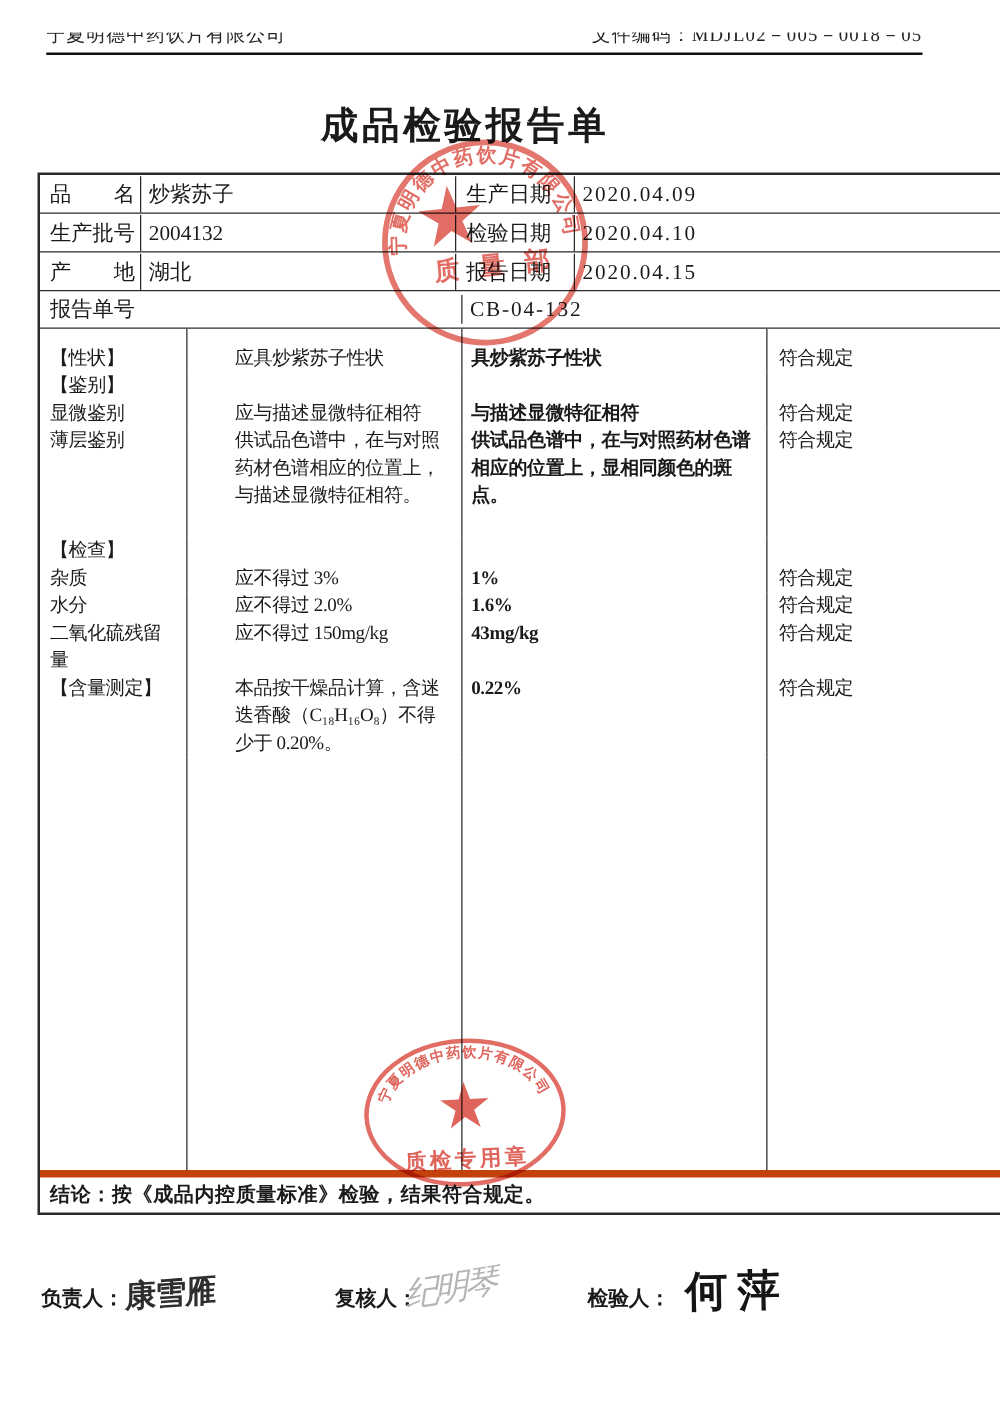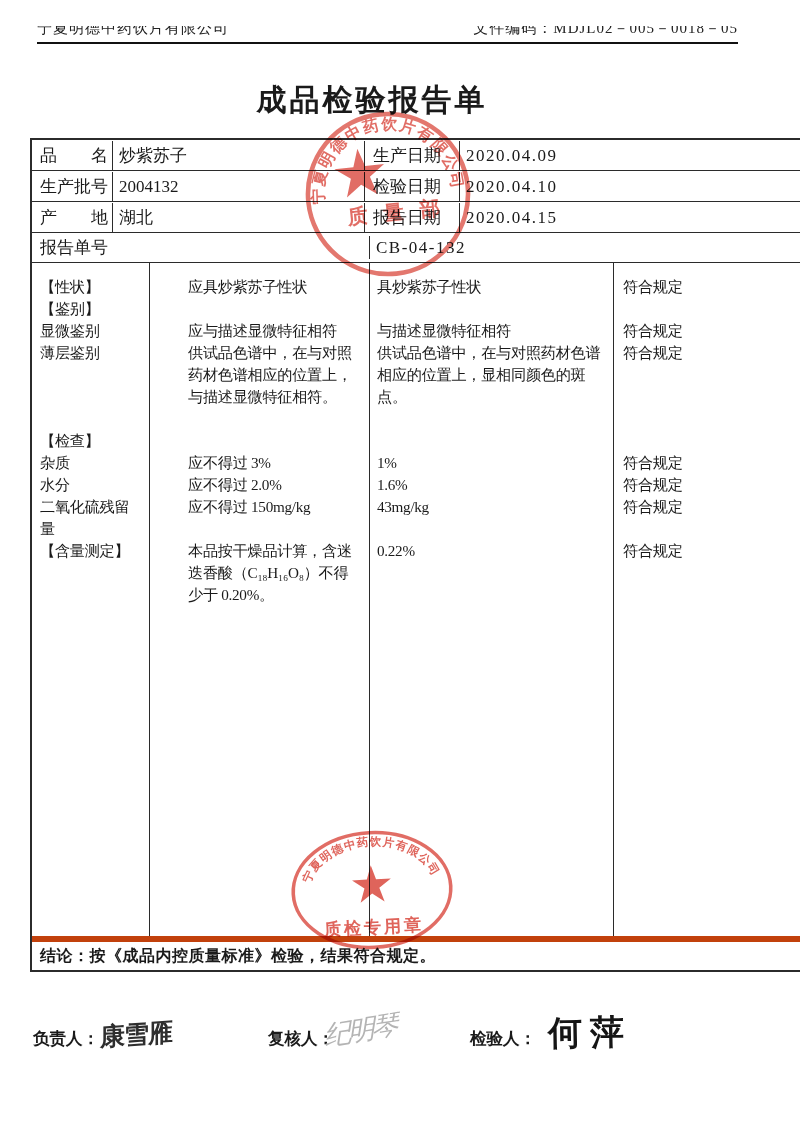--- a/index.html
+++ b/index.html
@@ -39,21 +39,21 @@
 
   .head-row{display:grid;grid-template-columns:118px 220px 244px 98px;height:34px;
     border-bottom:1px solid #2b2b2b;align-items:center;text-align:center;font-size:16.5px;}
   .head-row .cell span{text-decoration:underline;text-underline-offset:3px;}
 
   .body-row{display:flex;flex-direction:column;height:679px;border-bottom:6px solid #c2410c;}
   .line-row{display:grid;grid-template-columns:118px 220px 244px 98px;min-height:22px;
     font-size:15.2px;line-height:22px;letter-spacing:-0.3px;}
   .c-item{padding-left:8px;}
   .c-std{padding-left:6px;padding-right:16px;margin-left:32px;}
-  .c-res{padding-left:7px;padding-right:1px;}
+  .c-res{padding-left:7px;padding-right:1px;font-weight:bold;}
   .c-ver{padding-left:9px;}
   .rows-host>div.line-row:first-of-type>.cell{padding-top:13px;}
   .filler{flex:1;}
 
   .concl-row{display:flex;align-items:center;height:28px;font-size:16px;font-weight:bold;
     padding-left:8px;letter-spacing:0.5px;}
 
   
   svg.stamp{position:absolute;pointer-events:none;z-index:6;mix-blend-mode:multiply;}
   .stamp-top{left:296px;top:102px;width:184px;height:184px;transform:rotate(-6deg);}

